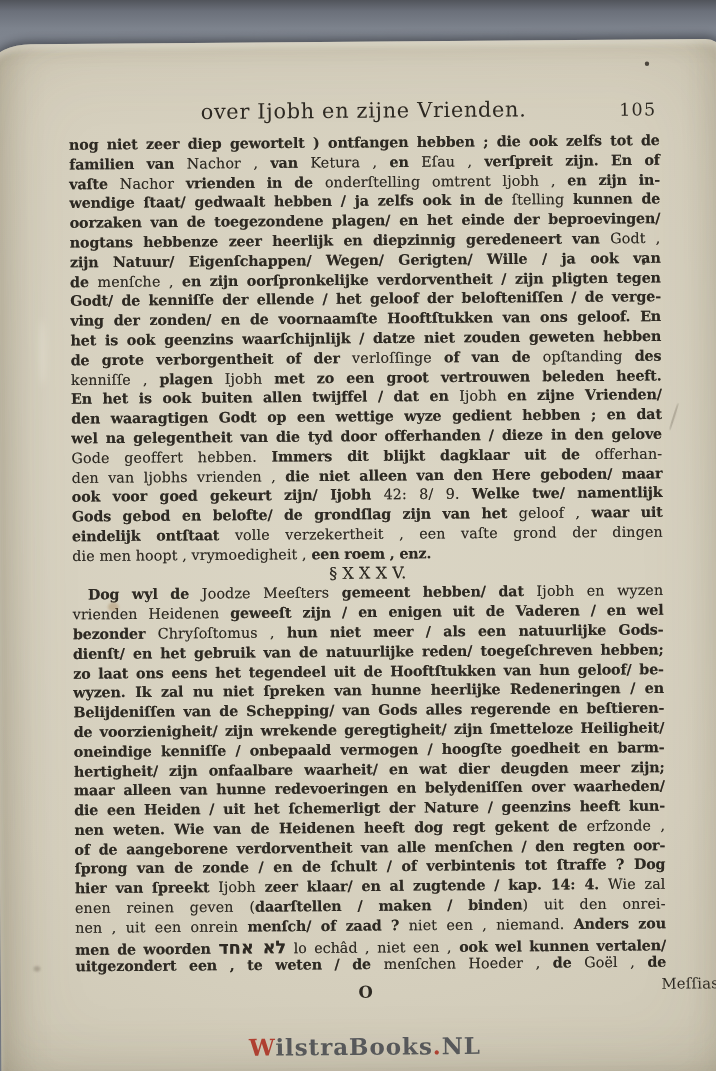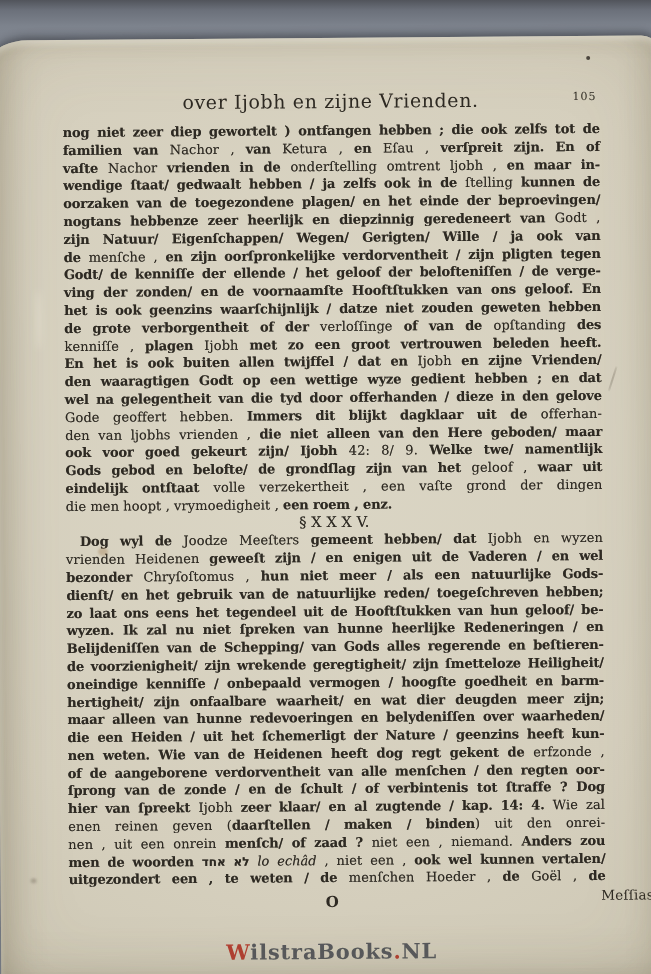--- a/index.html
+++ b/index.html
@@ -25,37 +25,37 @@
       inset 24px 0 38px -18px rgba(95,85,60,0.30),
       inset -18px 0 34px -16px rgba(95,85,60,0.22),
       inset 0 -30px 50px -24px rgba(95,85,60,0.28),
       inset 0 0 80px rgba(110,100,75,0.14);
   }
   .running-header{
     position:absolute;left:68px;width:536px;top:52px;height:26px;
     text-align:center;color:#2e2a23;
   }
   .rh-title{font-size:19px;letter-spacing:0.6px;}
-  .rh-page{position:absolute;right:2px;top:2px;font-size:11px;letter-spacing:1px;}
+  .rh-page{position:absolute;right:2px;top:2px;font-size:16px;letter-spacing:1px;}
   .body-block{
     position:absolute;left:68px;top:84px;width:537px;
     color:#2e2a23;font-size:13px;
   }
   .line{
     height:17.8px;line-height:17.8px;white-space:nowrap;overflow:visible;
     text-align:justify;text-align-last:justify;
     text-shadow:0 0 0.5px rgba(46,42,35,0.55);
   }
   .line.end{text-align-last:left;}
   .line.ind{text-indent:14px;}
   .line.heading{text-align:center;text-align-last:center;letter-spacing:3px;font-size:14.5px;}
   .f{font-weight:bold;letter-spacing:-0.15px;}
   .r{font-weight:normal;letter-spacing:0.1px;}
-  .i{font-style:italic;font-weight:normal;}
-  .he{font-family:"DejaVu Sans",sans-serif;font-weight:bold;font-size:12px;}
+  .i{font-weight:normal;}
+  .he{font-family:"DejaVu Sans",sans-serif;font-weight:bold;font-size:16px;}
   .sig{
     position:absolute;left:50%;top:855px;transform:translateX(-42%);
     font-weight:bold;font-size:15px;color:#2e2a23;
   }
   .catch{
     position:absolute;right:8px;top:851px;font-size:13.5px;color:#2e2a23;letter-spacing:0.2px;
   }
   .watermark{
     position:absolute;left:50%;top:901px;transform:translateX(-50%);
     font-size:21px;font-weight:bold;letter-spacing:0.8px;
@@ -77,21 +77,21 @@
 <div class="page">
 
   <div class="running-header">
     <span class="rh-title">over Ijobh en zijne Vrienden.</span>
     <span class="rh-page">105</span>
   </div>
 
   <div class="body-block">
       <div class="line"><span class="f">nog niet zeer diep gewortelt ) ontfangen hebben ; die ook zelfs tot de</span></div>
       <div class="line"><span class="f">familien van </span><span class="r">Nachor , </span><span class="f">van </span><span class="r">Ketura , </span><span class="f">en </span><span class="r">Eſau , </span><span class="f">verſpreit zijn. En of</span></div>
-      <div class="line"><span class="f">vaſte </span><span class="r">Nachor </span><span class="f">vrienden in de </span><span class="r">onderſtelling omtrent ljobh , </span><span class="f">en maar in-</span></div>
+      <div class="line"><span class="f">vaſte </span><span class="r">Nachor </span><span class="f">vrienden in de </span><span class="r">onderſtelling omtrent ljobh , </span><span class="f">en zijn in-</span></div>
       <div class="line"><span class="f">wendige ſtaat/ gedwaalt hebben / ja zelfs ook in de </span><span class="r">ſtelling </span><span class="f">kunnen de</span></div>
       <div class="line"><span class="f">oorzaken van de toegezondene plagen/ en het einde der beproevingen/</span></div>
       <div class="line"><span class="f">nogtans hebbenze zeer heerlijk en diepzinnig geredeneert van </span><span class="r">Godt ,</span></div>
       <div class="line"><span class="f">zijn Natuur/ Eigenſchappen/ Wegen/ Gerigten/ Wille / ja ook van</span></div>
       <div class="line"><span class="f">de </span><span class="r">menſche , </span><span class="f">en zijn oorſpronkelijke verdorventheit / zijn pligten tegen</span></div>
       <div class="line"><span class="f">Godt/ de kenniſſe der ellende / het geloof der belofteniſſen / de verge-</span></div>
       <div class="line"><span class="f">ving der zonden/ en de voornaamſte Hooftſtukken van ons geloof. En</span></div>
       <div class="line"><span class="f">het is ook geenzins waarſchijnlijk / datze niet zouden geweten hebben</span></div>
       <div class="line"><span class="f">de grote verborgentheit of der </span><span class="r">verloſſinge </span><span class="f">of van de </span><span class="r">opſtanding </span><span class="f">des</span></div>
       <div class="line"><span class="r">kenniſſe , </span><span class="f">plagen </span><span class="r">Ijobh </span><span class="f">met zo een groot vertrouwen beleden heeft.</span></div>

